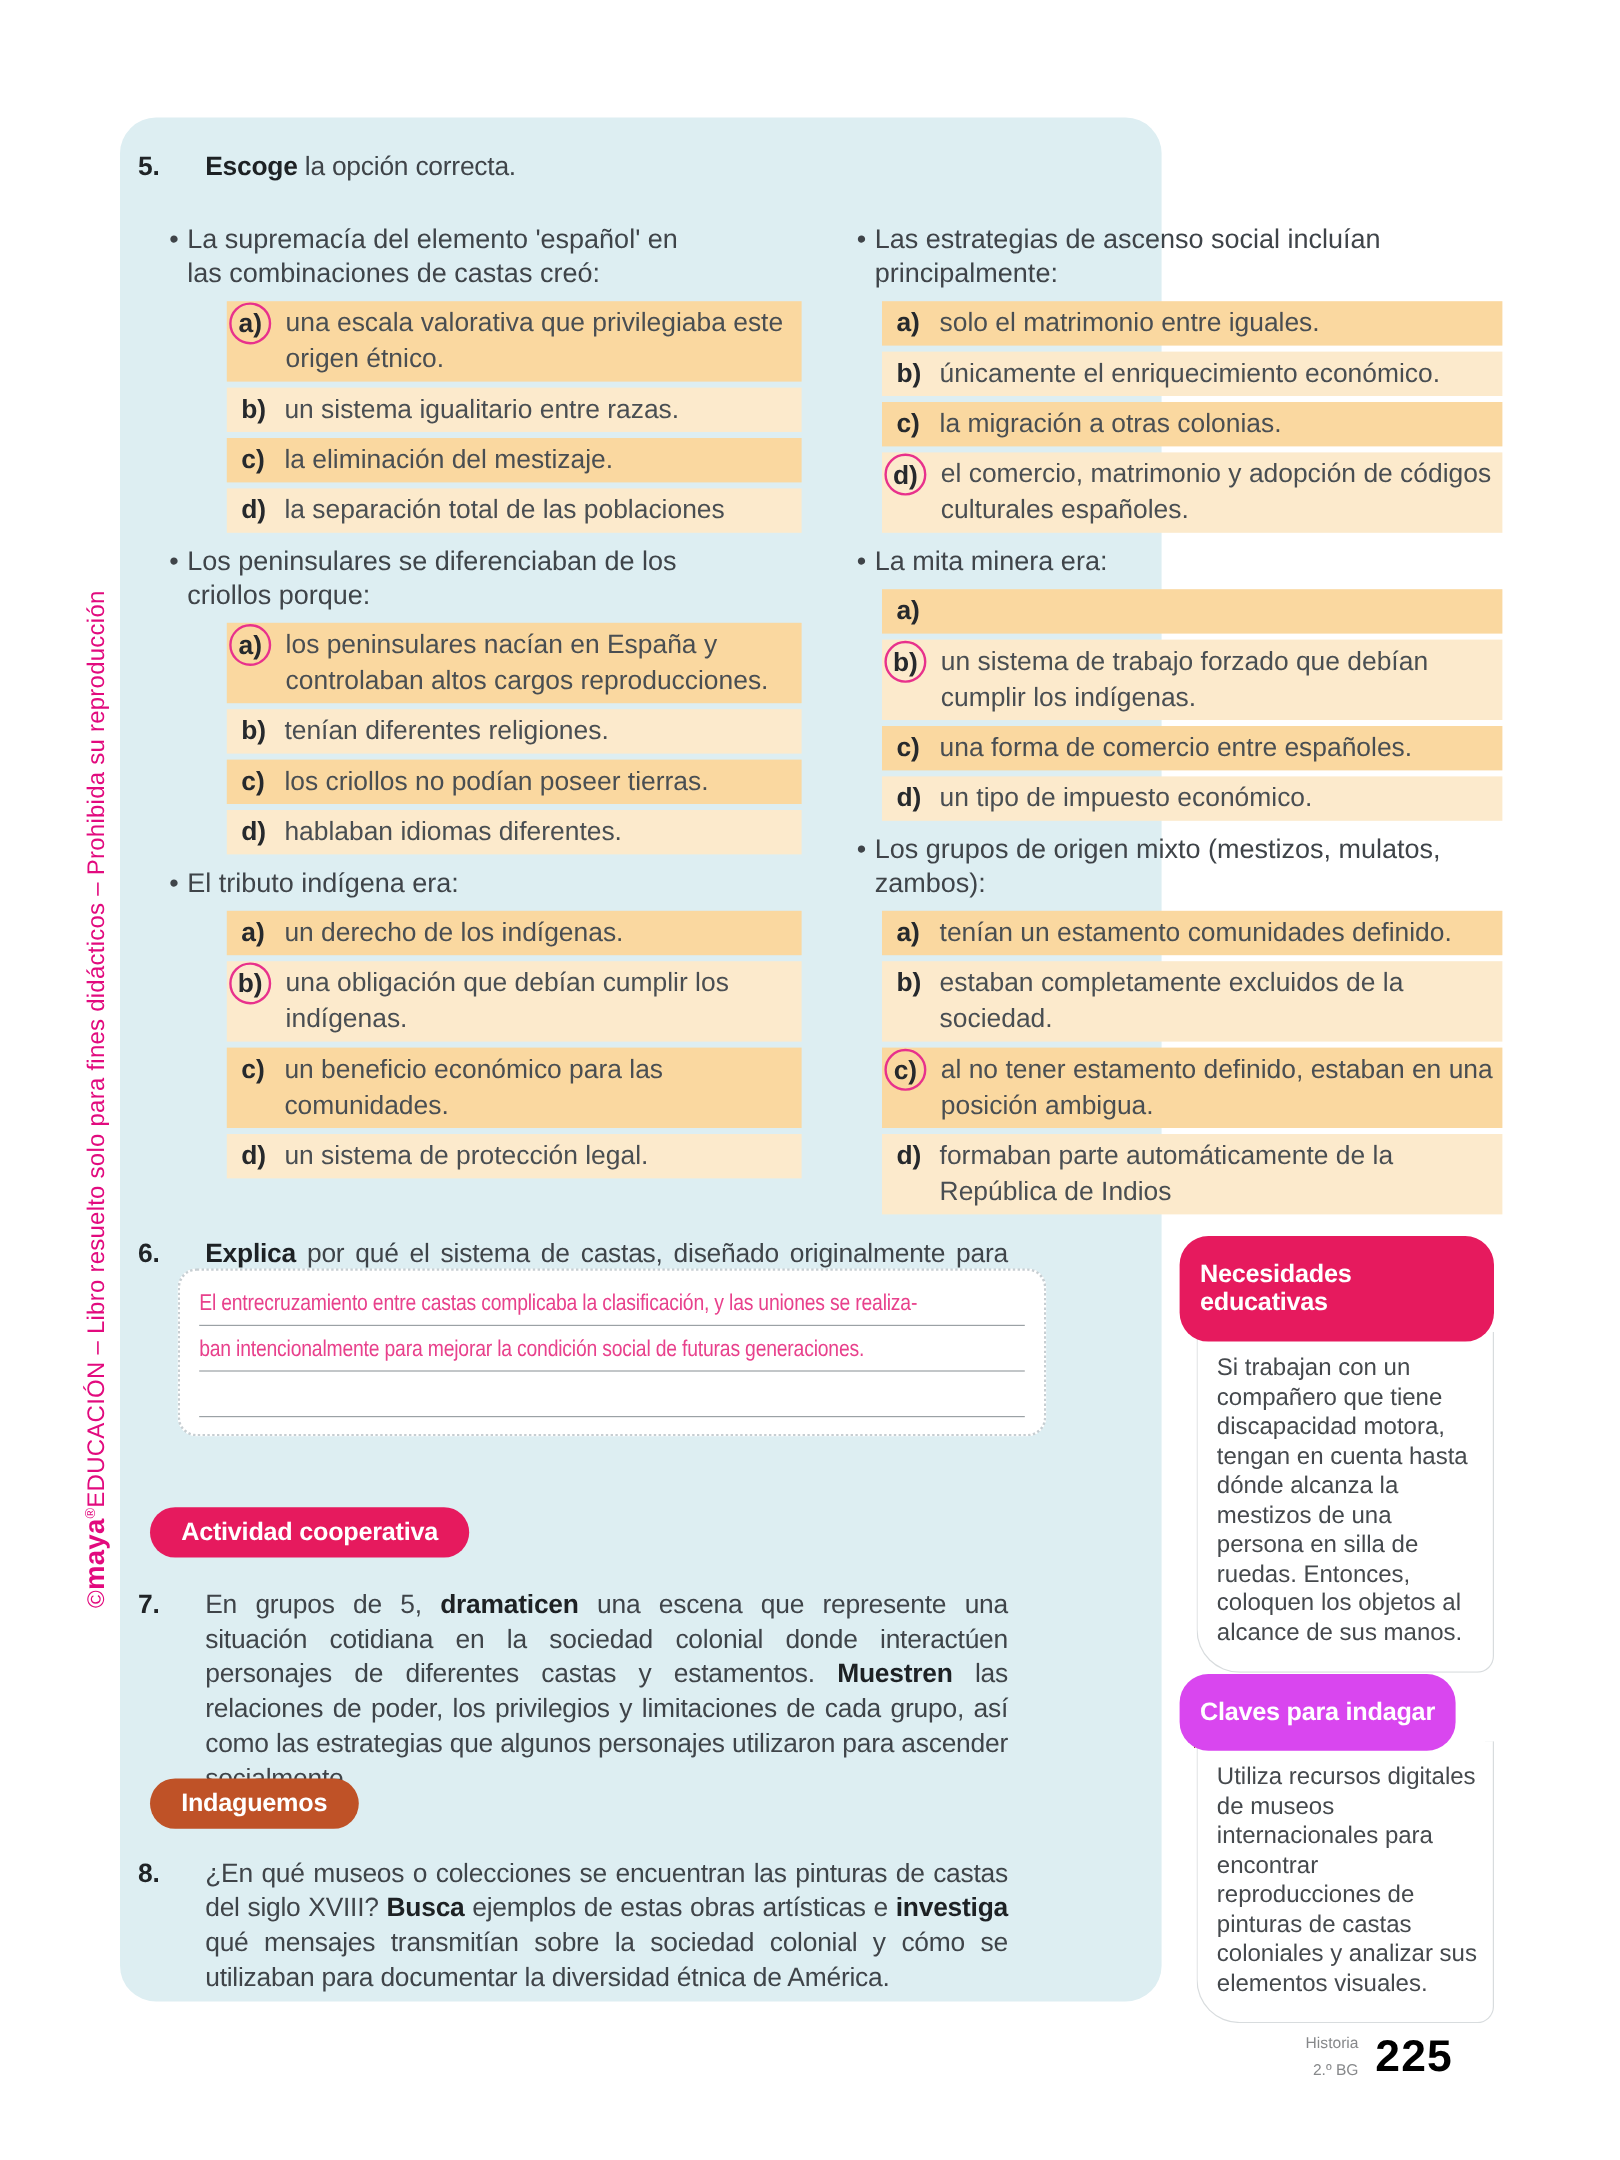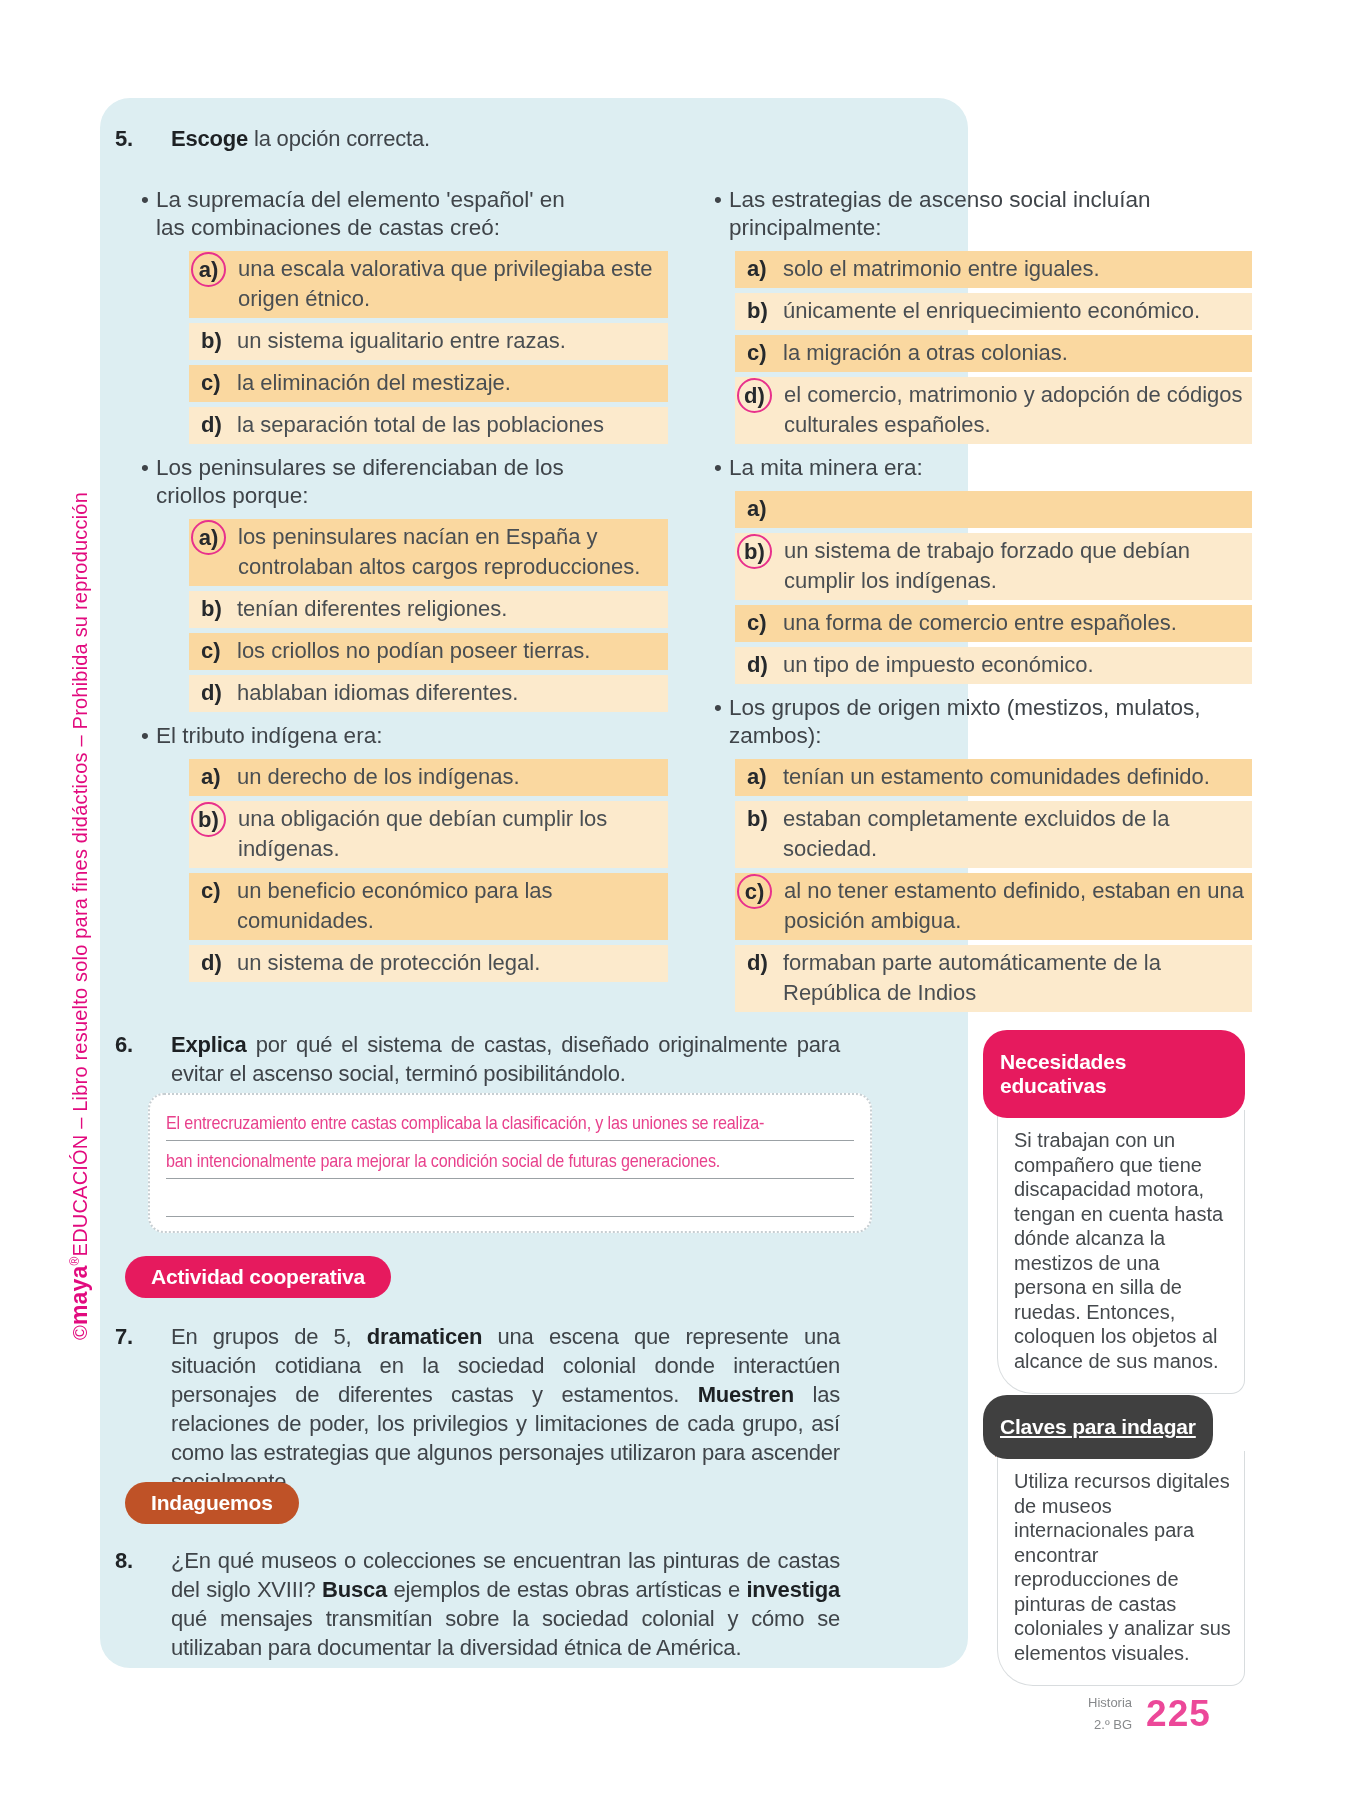--- a/index.html
+++ b/index.html
@@ -31,21 +31,21 @@
   .col-left .options-group{margin-left:49px;width:479px;}
   .col-right .options-group{margin-left:22px;width:517px;}
   .opt-row{display:flex;margin-bottom:5px;padding:3px 8px 4px 12px;font-size:22px;line-height:30px;color:#494e52;}
   .opt-row.dark{background:var(--row-dark,#fad8a0);}
   .opt-row.light{background:var(--row-light,#fceacc);}
   .opt-row .letter{flex:none;width:36px;font-weight:bold;color:#26292c;}
   .opt-row .letter.circled{width:31px;height:31px;border:2.5px solid var(--circle-pink,#e8318c);
         border-radius:50%;display:flex;align-items:center;justify-content:center;
         margin:-2px 12px -3px -10px;}
   
-  .answer-box{position:absolute;left:148px;top:1093px;width:688px;background:#fff;
+  .answer-box{position:absolute;left:148px;top:1057px;width:688px;background:#fff;
         border:2px dotted #c7ced2;border-radius:16px;padding:8px 16px 14px;}
   .answer-line{height:37px;border-bottom:1.5px solid var(--underline,#9ba1a5);
         font-size:19px;line-height:40px;white-space:nowrap;overflow:hidden;}
   .hand{display:inline-block;transform:scaleX(.85);transform-origin:left center;
         color:var(--hand-pink,#e8418c);letter-spacing:-.2px;}
   
   .badge{position:absolute;left:125px;color:#fff;font-weight:bold;font-size:21px;
         padding:9px 26px;border-radius:26px;letter-spacing:-.2px;}
   .badge-pink{top:1256px;background:var(--pink,#e61a5e);}
   .badge-rust{top:1482px;background:var(--rust,#bf5227);}
@@ -57,21 +57,21 @@
         border-radius:24px;color:#fff;font-weight:bold;font-size:21px;letter-spacing:-.2px;
         background:var(--pink,#e61a5e);}
   .aside-tail{position:absolute;top:34px;left:12px;width:30px;height:28px;z-index:1;
         clip-path:polygon(0 0,100% 0,0 100%);}
   .aside-body{position:relative;z-index:0;margin-top:-8px;margin-left:14px;background:#fff;
         border:1px solid #d8dcde;border-top:none;border-radius:0 0 14px 36px;
         padding:18px 9px 20px 16px;font-size:20px;line-height:24.5px;color:#45494d;}
   
   .footer{position:absolute;left:1088px;top:1692px;display:flex;align-items:center;gap:14px;}
   .footer-subject{text-align:right;font-size:13px;line-height:22px;color:#87898b;}
-  .footer-page{font-size:37px;font-weight:bold;color:#ec4899;letter-spacing:1px;}
+  .footer-page{font-size:37px;font-weight:bold;color:#000000;letter-spacing:1px;}
 </style>
 </head>
 <body>
 
 <div class="page">
 
   <div class="blue-panel"></div>
 
   <div class="vert">
     <div class="vert-inner"><span>©</span><span class="v-brand">maya</span><span class="v-reg">®</span><span>EDUCACIÓN – Libro resuelto solo para fines didácticos – Prohibida su reproducción</span></div>
@@ -243,21 +243,21 @@
     <div class="ptext"><span>¿En qué museos o colecciones se encuentran las pinturas de castas del siglo XVIII? </span><span class="b">Busca</span><span> ejemplos de estas obras artísticas e </span><span class="b">investiga</span><span> qué mensajes transmitían sobre la sociedad colonial y cómo se utilizaban para documentar la diversidad étnica de América.</span></div>
   </div>
 
   <div class="aside aside-1">
     <div class="aside-header hdr-0" style="background: rgb(230, 26, 94);">Necesidades educativas</div>
     <div class="aside-tail tail-0" style="background: rgb(169, 19, 71);"></div>
     <div class="aside-body">Si trabajan con un compañero que tiene discapacidad motora, tengan en cuenta hasta dónde alcanza la mestizos de una persona en silla de ruedas. Entonces, coloquen los objetos al alcance de sus manos.</div>
   </div>
 
   <div class="aside aside-2">
-    <div class="aside-header hdr-1" style="background: #404040; text-decoration: underline;">Claves para indagar</div>
+    <div class="aside-header hdr-1" style="background: #d946ef;">Claves para indagar</div>
     <div class="aside-tail tail-1" style="background: rgb(143, 61, 30);"></div>
     <div class="aside-body">Utiliza recursos digitales de museos internacionales para encontrar reproducciones de pinturas de castas coloniales y analizar sus elementos visuales.</div>
   </div>
 
   <div class="footer">
     <div class="footer-subject">
       <div>Historia</div>
       <div>2.º BG</div>
     </div>
     <div class="footer-page">225</div>

